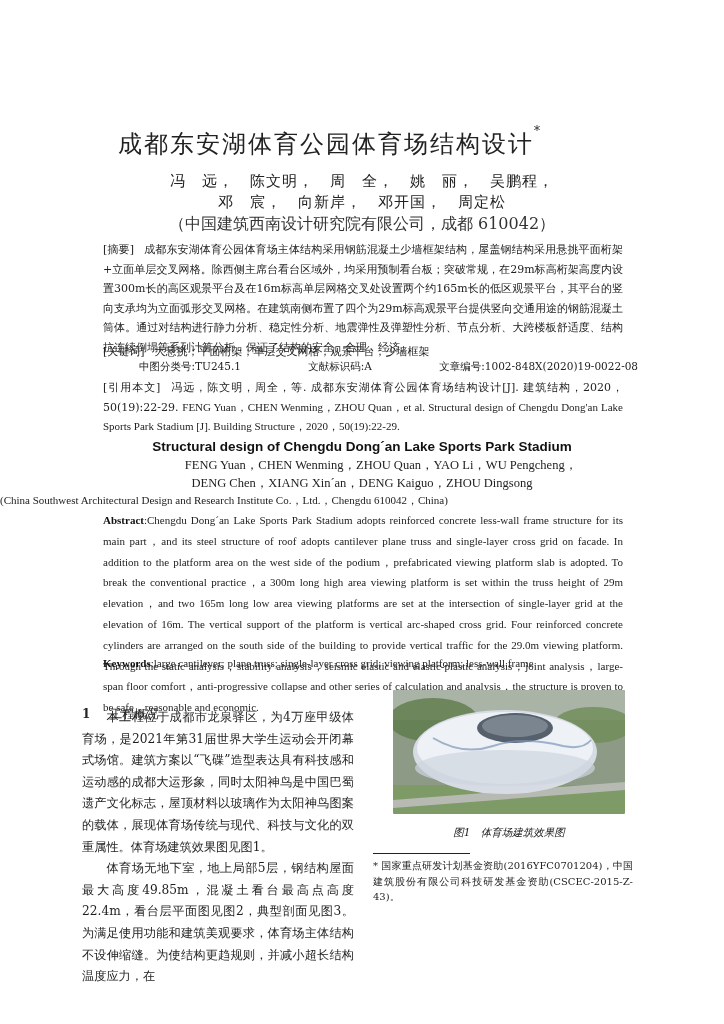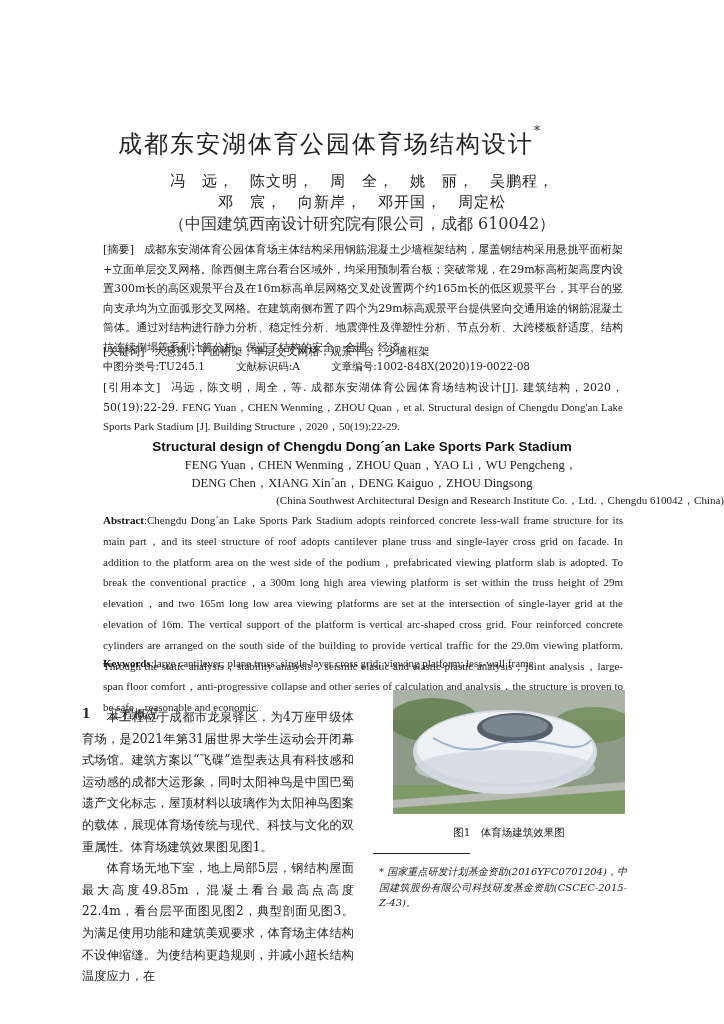--- a/index.html
+++ b/index.html
@@ -6,37 +6,37 @@
   body { width:724px; height:1024px; position:relative; overflow:hidden;
          font-family:"DejaVu Serif","Liberation Serif",serif; color:#1a1a1a; }
   .abs { position:absolute; }
   .title-cn { left:0; width:660px; top:128px; text-align:center; font-size:24px; letter-spacing:2px; color:#222; }
   .title-cn sup { font-size:12px; vertical-align:top; position:relative; top:-4px; }
   .authors-cn { left:0; width:724px; text-align:center; font-size:15px; color:#222; letter-spacing:1px; }
   .affil-cn { left:0; width:724px; top:214px; text-align:center; font-size:16px; color:#333; }
   .block { left:103px; width:520px; font-size:11px; line-height:19.5px; color:#222; text-align:justify; }
   .block .label { margin-right:10px; }
   .cls-row { left:103px; top:360px; font-size:10.5px; color:#222; white-space:nowrap; }
-  .cls-row span { margin-right:28px; }
+  .cls-row span { margin-right:28px;margin-left:36px; }
   .title-en { left:0; width:724px; top:439px; text-align:center; font-size:13.5px; font-weight:bold; font-family:Liberation Sans, sans-serif; color:#111; }
   .authors-en { left:0; width:724px; text-align:center; font-size:12.5px; font-family:"Liberation Serif",serif; color:#222; }
-  .affil-en { left:0; width:724px; top:493px; text-align:right; font-size:11px; font-family:"Liberation Serif",serif; color:#222; }
+  .affil-en { left:0; width:724px; top:493px; text-align:left; font-size:11px; font-family:"Liberation Serif",serif; color:#222; }
   .abstract-en { left:103px; width:520px; top:510px; font-size:11px; line-height:20.8px; font-family:"Liberation Serif",serif; text-align:justify; color:#222; }
   .abstract-en b, .keywords-en b { font-weight:bold; color:#111; }
   .keywords-en { left:103px; top:657px; font-size:11px; font-family:"Liberation Serif",serif; color:#222; white-space:nowrap; }
   .sec-head { left:82px; top:689px; font-size:12px; color:#222;margin-top:17px; }
   .sec-head .num { font-weight:bold; margin-right:20px; }
   .body-col { left:82px; width:272px; top:707px; font-size:12.2px; line-height:21.6px; text-align:justify; color:#1e1e1e; }
   .body-col p { margin:0; text-indent:2em; }
   .figure { left:393px; top:690px; width:232px; height:124px; border-radius:2px; overflow:hidden;
             background:linear-gradient(180deg,#8f9a8a 0%,#a8b1a3 40%,#7f8d74 100%); }
-  .fig-caption { left:393px; width:232px; top:826px; text-align:center; font-size:10.5px; color:#222; }
+  .fig-caption { left:393px; width:232px; top:826px; text-align:center; font-size:10.5px; color:#222;font-style:italic; }
   .fn-rule { left:373px; top:853px; width:97px; height:1px; background:#222; }
   .footnote { left:373px; width:260px; top:858px; font-size:10px; line-height:15.5px; color:#222; text-align:justify; }
-  .footnote p { margin:6px;font-style:italic; }
+  .footnote p { margin:0; }
 </style>
 </head>
 <body>
 
 <div class="abs title-cn">
   <span>成都东安湖体育公园体育场结构设计</span><sup>*</sup>
 </div>
 <div class="abs authors-cn" style="top:172px;">冯　远，　陈文明，　周　全，　姚　丽，　吴鹏程，</div>
 <div class="abs authors-cn" style="top:193px;">邓　宸，　向新岸，　邓开国，　周定松</div>
 <div class="abs affil-cn">（中国建筑西南设计研究院有限公司，成都 610042）</div>

